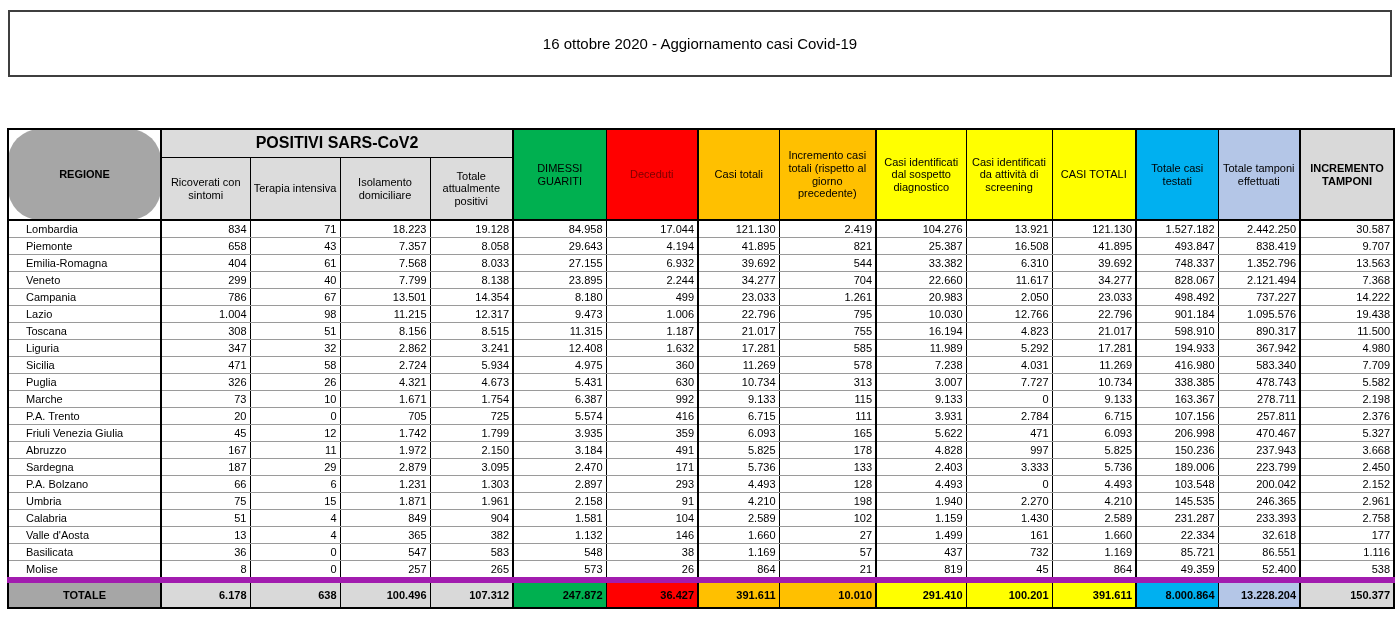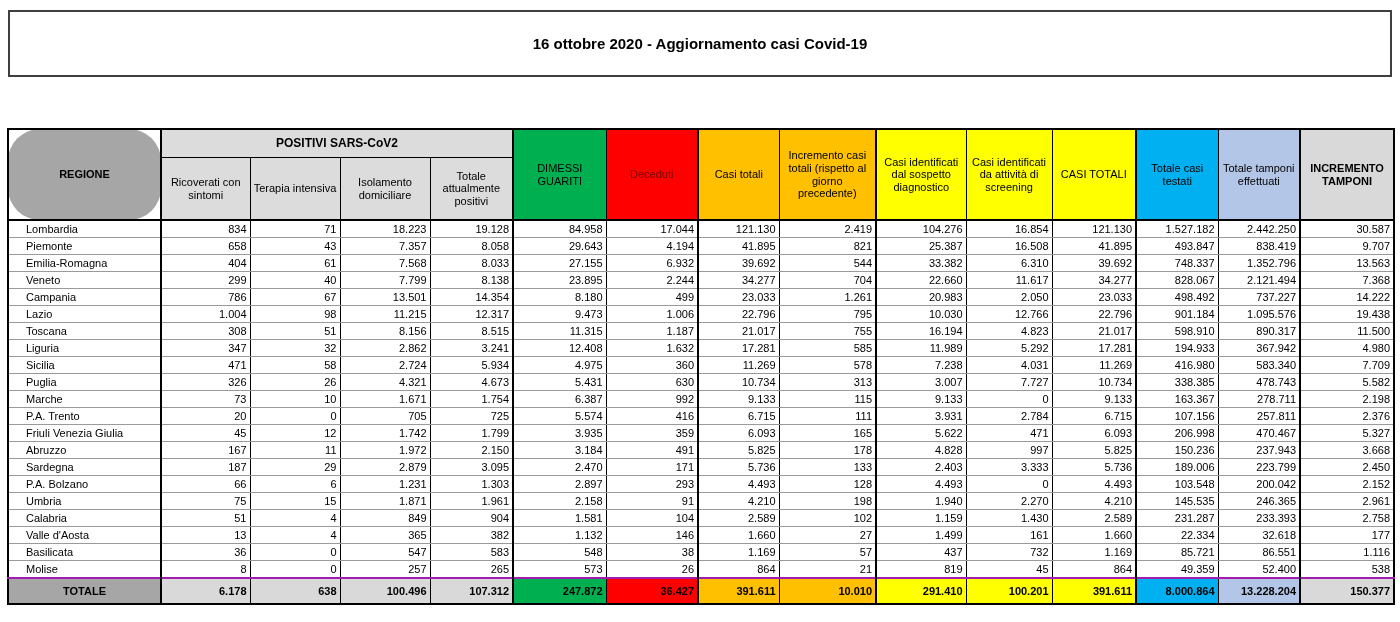--- a/index.html
+++ b/index.html
@@ -24,21 +24,21 @@
     height: 63px;
     border: 2px solid #3f3f3f;
     display: flex;
     flex-direction: column;
     justify-content: center;
     gap: 9px;
     text-align: center;
   }
   .title-line {
     font-size: 15px;
-    font-weight: bold;
+    font-weight: normal;
     line-height: 17px;
   }
   table.covid {
     position: absolute;
     top: 128px;
     left: 7px;
     width: 1386px;
     border-collapse: collapse;
     table-layout: fixed;
     border: 2px solid #000;
@@ -57,21 +57,21 @@
   }
   .h-regione {
     background: var(--gray-mid);
     font-weight: bold;
     font-size: 11px;
     border-radius: 32px;
   }
   .h-group {
     background: var(--gray-header);
     font-weight: bold;
-    font-size: 12px;
+    font-size: 16px;
     height: 27px;
   }
   .h-sub {
     background: var(--gray-header);
     height: 61px;
   }
   .bg-green    { background: var(--green); }
   .bg-red      { background: var(--red); }
   .bg-orange   { background: var(--orange); }
   .bg-yellow   { background: var(--yellow); }
@@ -91,21 +91,21 @@
     border-right: 1px solid #000;
     white-space: nowrap;
   }
   tbody td.thick-r { border-right: 2px solid #000; }
   .region-cell { text-align: left; padding-left: 17px; }
   .num-cell { text-align: right; }
   tr.total-row td {
     height: 24px;
     line-height: 24px;
     font-weight: bold;
-    border-top: 2px solid #a21caf;
+    border-top: 6px solid #a21caf;
     border-bottom: 2px solid #000;
   }
   .total-label {
     background: var(--gray-mid);
     text-align: center;
   }
 </style>
 </head>
 <body>
 
@@ -160,21 +160,21 @@
           <td class="region-cell thick-r">Lombardia</td>
           <td class="num-cell">834</td>
           <td class="num-cell">71</td>
           <td class="num-cell">18.223</td>
           <td class="num-cell thick-r">19.128</td>
           <td class="num-cell">84.958</td>
           <td class="num-cell thick-r">17.044</td>
           <td class="num-cell">121.130</td>
           <td class="num-cell thick-r">2.419</td>
           <td class="num-cell">104.276</td>
-          <td class="num-cell">16.854</td>
+          <td class="num-cell">13.921</td>
           <td class="num-cell thick-r">121.130</td>
           <td class="num-cell">1.527.182</td>
           <td class="num-cell thick-r">2.442.250</td>
           <td class="num-cell">30.587</td>
         </tr>
         <tr>
           <td class="region-cell thick-r">Piemonte</td>
           <td class="num-cell">658</td>
           <td class="num-cell">43</td>
           <td class="num-cell">7.357</td>

